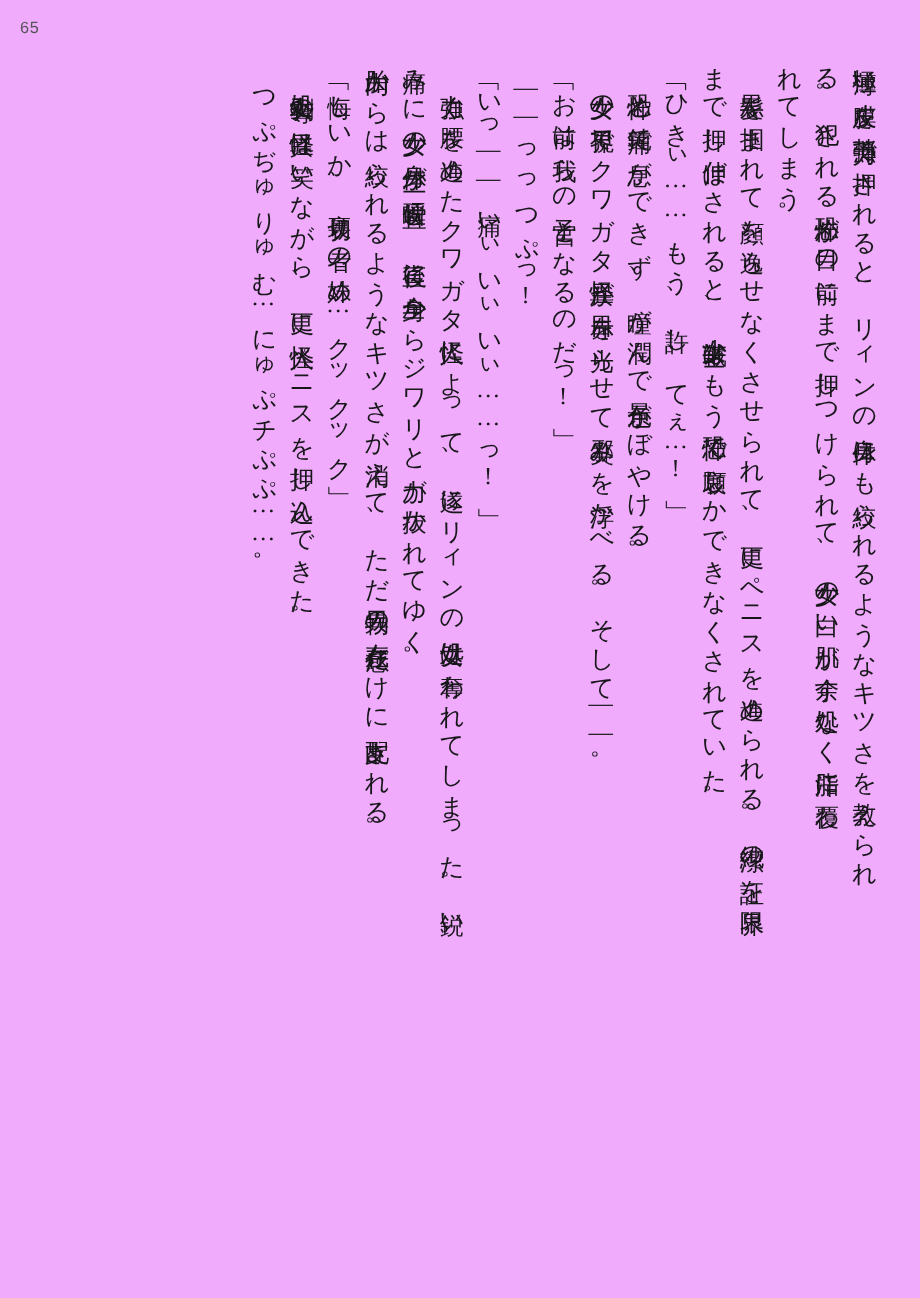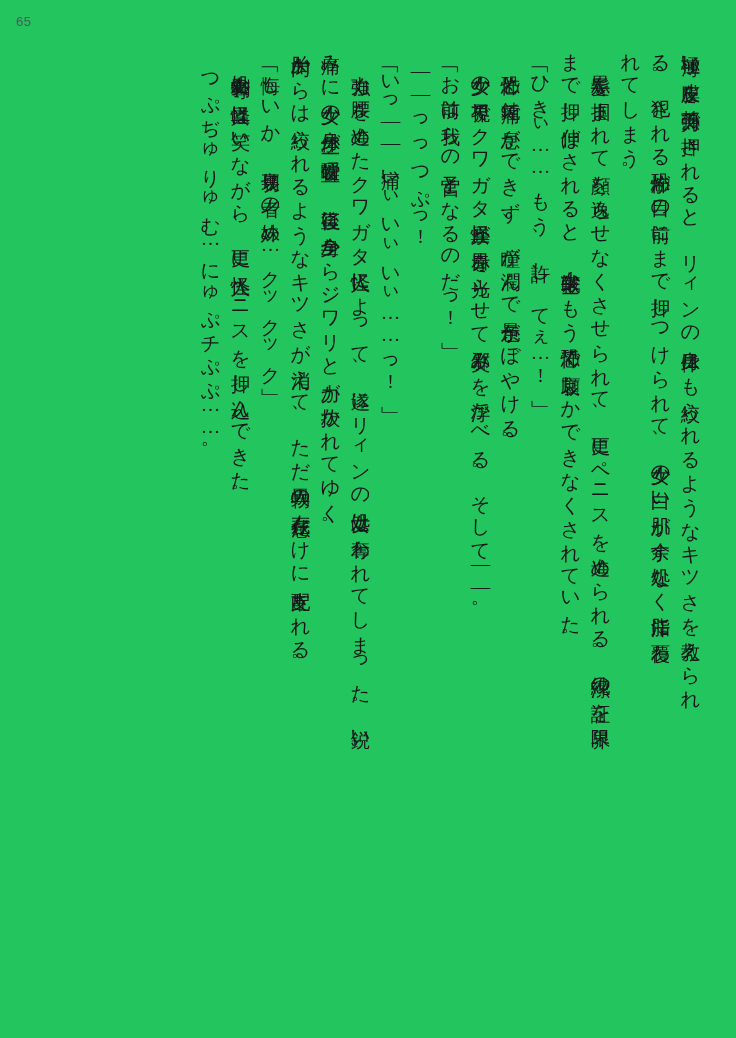--- a/index.html
+++ b/index.html
@@ -4,21 +4,21 @@
 <style>
   html, body {
     margin: 0;
     padding: 0;
     background: #ffffff;
   }
   #page {
     position: relative;
     width: 736px;
     height: 1038px;
-    background: #22c55e;
+    background: #f0abfc;
     overflow: hidden;
     font-family: "Liberation Serif", "DejaVu Serif", serif;
   }
   #page-number {
     position: absolute;
     top: 14px;
     left: 16px;
     font-size: 13px;
     color: #55555a;
     font-family: "Liberation Sans", sans-serif;

